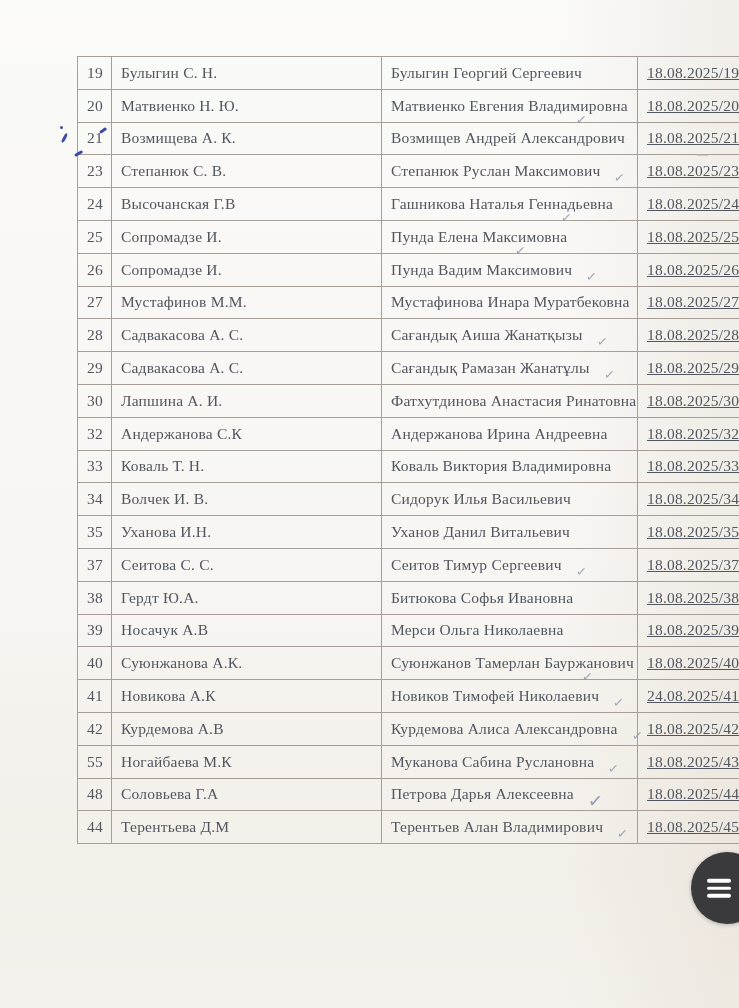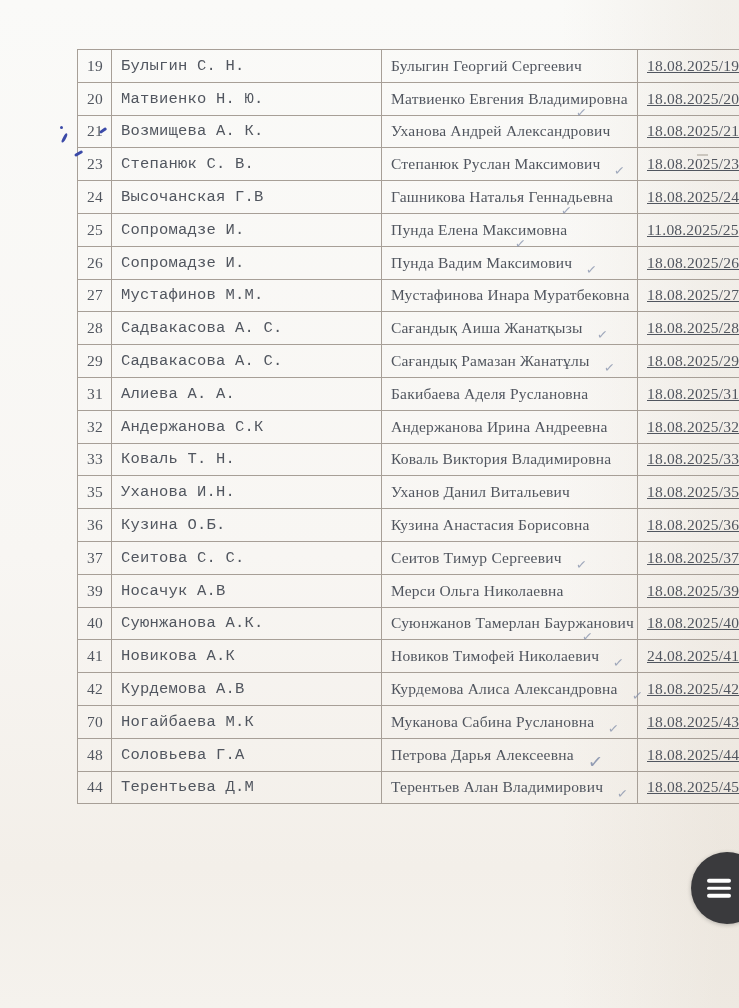--- a/index.html
+++ b/index.html
@@ -6,31 +6,31 @@
   html,body{margin:0;padding:0;}
   body{
     width:739px;height:1008px;overflow:hidden;position:relative;
     font-family:"Liberation Serif", serif;
     background:
       linear-gradient(90deg, rgba(216,205,190,0) 76%, rgba(213,201,185,0.22) 97%),
       linear-gradient(180deg, #fafaf8 0%, #f8f6f3 55%, #f3efe9 86%, #f5f2ed 100%);
   }
   .paper{position:absolute;inset:0;}
   table.records{
-    position:absolute;left:77px;top:49px;width:662px;
+    position:absolute;left:77px;top:56px;width:662px;
     border-collapse:collapse;table-layout:fixed;
   }
   table.records td{
     height:32.8px;box-sizing:border-box;
     border:1px solid #a79f97;
     font-size:15.5px;color:#51565f;letter-spacing:.2px;
     padding:0 0 0 9px;vertical-align:middle;white-space:nowrap;overflow:visible;
   }
   td.c-num{width:34px;padding-left:7px;}
-  td.c-parent{width:270px;font-family:Liberation Mono, monospace;}
+  td.c-parent{width:270px;}
   td.c-child{width:256px;}
   td.c-date{width:102px;border-right:none;padding-left:8px;text-decoration:underline;}
   td.pen-num{color:#3c4aa0;font-family:Liberation Serif, serif;}
   .check{
     display:inline-block;font-family:"DejaVu Sans", sans-serif;
     color:rgba(128,140,168,0.72);font-size:13px;line-height:0;
     margin-left:14px;transform:translateY(6px) rotate(6deg);
   }
   .check.below{margin-left:-52px;transform:translateY(13px) rotate(6deg);}
   .check.after-large{font-size:18px;color:rgba(120,134,165,0.8);transform:translateY(8px) rotate(4deg);}
@@ -65,40 +65,40 @@
         </tr>
         <tr>
           <td class="c-num">20</td>
           <td class="c-parent">Матвиенко Н. Ю.</td>
           <td class="c-child">Матвиенко Евгения Владимировна<span class="check below">✓</span></td>
           <td class="c-date">18.08.2025/20</td>
         </tr>
         <tr>
           <td class="c-num pen-num">21</td>
           <td class="c-parent">Возмищева А. К.</td>
-          <td class="c-child">Уханова Андрей Александрович</td>
+          <td class="c-child">Возмищев Андрей Александрович</td>
           <td class="c-date">18.08.2025/21</td>
         </tr>
         <tr>
           <td class="c-num">23</td>
           <td class="c-parent">Степанюк С. В.</td>
           <td class="c-child">Степанюк Руслан Максимович<span class="check after">✓</span></td>
           <td class="c-date">18.08.2025/23</td>
         </tr>
         <tr>
           <td class="c-num">24</td>
           <td class="c-parent">Высочанская Г.В</td>
           <td class="c-child">Гашникова Наталья Геннадьевна<span class="check below">✓</span></td>
           <td class="c-date">18.08.2025/24</td>
         </tr>
         <tr>
           <td class="c-num">25</td>
           <td class="c-parent">Сопромадзе И.</td>
           <td class="c-child">Пунда Елена Максимовна<span class="check below">✓</span></td>
-          <td class="c-date">11.08.2025/25</td>
+          <td class="c-date">18.08.2025/25</td>
         </tr>
         <tr>
           <td class="c-num">26</td>
           <td class="c-parent">Сопромадзе И.</td>
           <td class="c-child">Пунда Вадим Максимович<span class="check after">✓</span></td>
           <td class="c-date">18.08.2025/26</td>
         </tr>
         <tr>
           <td class="c-num">27</td>
           <td class="c-parent">Мустафинов М.М.</td>
@@ -111,56 +111,62 @@
           <td class="c-child">Сағандық Аиша Жанатқызы<span class="check after">✓</span></td>
           <td class="c-date">18.08.2025/28</td>
         </tr>
         <tr>
           <td class="c-num">29</td>
           <td class="c-parent">Садвакасова А. С.</td>
           <td class="c-child">Сағандық Рамазан Жанатұлы<span class="check after">✓</span></td>
           <td class="c-date">18.08.2025/29</td>
         </tr>
         <tr>
-          <td class="c-num">31</td>
-          <td class="c-parent">Алиева А. А.</td>
-          <td class="c-child">Бакибаева Аделя Руслановна</td>
-          <td class="c-date">18.08.2025/31</td>
+          <td class="c-num">30</td>
+          <td class="c-parent">Лапшина А. И.</td>
+          <td class="c-child">Фатхутдинова Анастасия Ринатовна</td>
+          <td class="c-date">18.08.2025/30</td>
         </tr>
         <tr>
           <td class="c-num">32</td>
           <td class="c-parent">Андержанова С.К</td>
           <td class="c-child">Андержанова Ирина Андреевна</td>
           <td class="c-date">18.08.2025/32</td>
         </tr>
         <tr>
           <td class="c-num">33</td>
           <td class="c-parent">Коваль Т. Н.</td>
           <td class="c-child">Коваль Виктория Владимировна</td>
           <td class="c-date">18.08.2025/33</td>
         </tr>
         <tr>
+          <td class="c-num">34</td>
+          <td class="c-parent">Волчек И. В.</td>
+          <td class="c-child">Сидорук Илья Васильевич</td>
+          <td class="c-date">18.08.2025/34</td>
+        </tr>
+        <tr>
           <td class="c-num">35</td>
           <td class="c-parent">Уханова И.Н.</td>
           <td class="c-child">Уханов Данил Витальевич</td>
           <td class="c-date">18.08.2025/35</td>
         </tr>
         <tr>
-          <td class="c-num">36</td>
-          <td class="c-parent">Кузина О.Б.</td>
-          <td class="c-child">Кузина Анастасия Борисовна</td>
-          <td class="c-date">18.08.2025/36</td>
-        </tr>
-        <tr>
           <td class="c-num">37</td>
           <td class="c-parent">Сеитова С. С.</td>
           <td class="c-child">Сеитов Тимур Сергеевич<span class="check after">✓</span></td>
           <td class="c-date">18.08.2025/37</td>
         </tr>
         <tr>
+          <td class="c-num">38</td>
+          <td class="c-parent">Гердт Ю.А.</td>
+          <td class="c-child">Битюкова Софья Ивановна</td>
+          <td class="c-date">18.08.2025/38</td>
+        </tr>
+        <tr>
           <td class="c-num">39</td>
           <td class="c-parent">Носачук А.В</td>
           <td class="c-child">Мерси Ольга Николаевна</td>
           <td class="c-date">18.08.2025/39</td>
         </tr>
         <tr>
           <td class="c-num">40</td>
           <td class="c-parent">Суюнжанова А.К.</td>
           <td class="c-child">Суюнжанов Тамерлан Бауржанович<span class="check below">✓</span></td>
           <td class="c-date">18.08.2025/40</td>
@@ -171,21 +177,21 @@
           <td class="c-child">Новиков Тимофей Николаевич<span class="check after">✓</span></td>
           <td class="c-date">24.08.2025/41</td>
         </tr>
         <tr>
           <td class="c-num">42</td>
           <td class="c-parent">Курдемова А.В</td>
           <td class="c-child">Курдемова Алиса Александровна<span class="check after">✓</span></td>
           <td class="c-date">18.08.2025/42</td>
         </tr>
         <tr>
-          <td class="c-num">70</td>
+          <td class="c-num">55</td>
           <td class="c-parent">Ногайбаева М.К</td>
           <td class="c-child">Муканова Сабина Руслановна<span class="check after">✓</span></td>
           <td class="c-date">18.08.2025/43</td>
         </tr>
         <tr>
           <td class="c-num">48</td>
           <td class="c-parent">Соловьева Г.А</td>
           <td class="c-child">Петрова Дарья Алексеевна<span class="check after-large">✓</span></td>
           <td class="c-date">18.08.2025/44</td>
         </tr>

